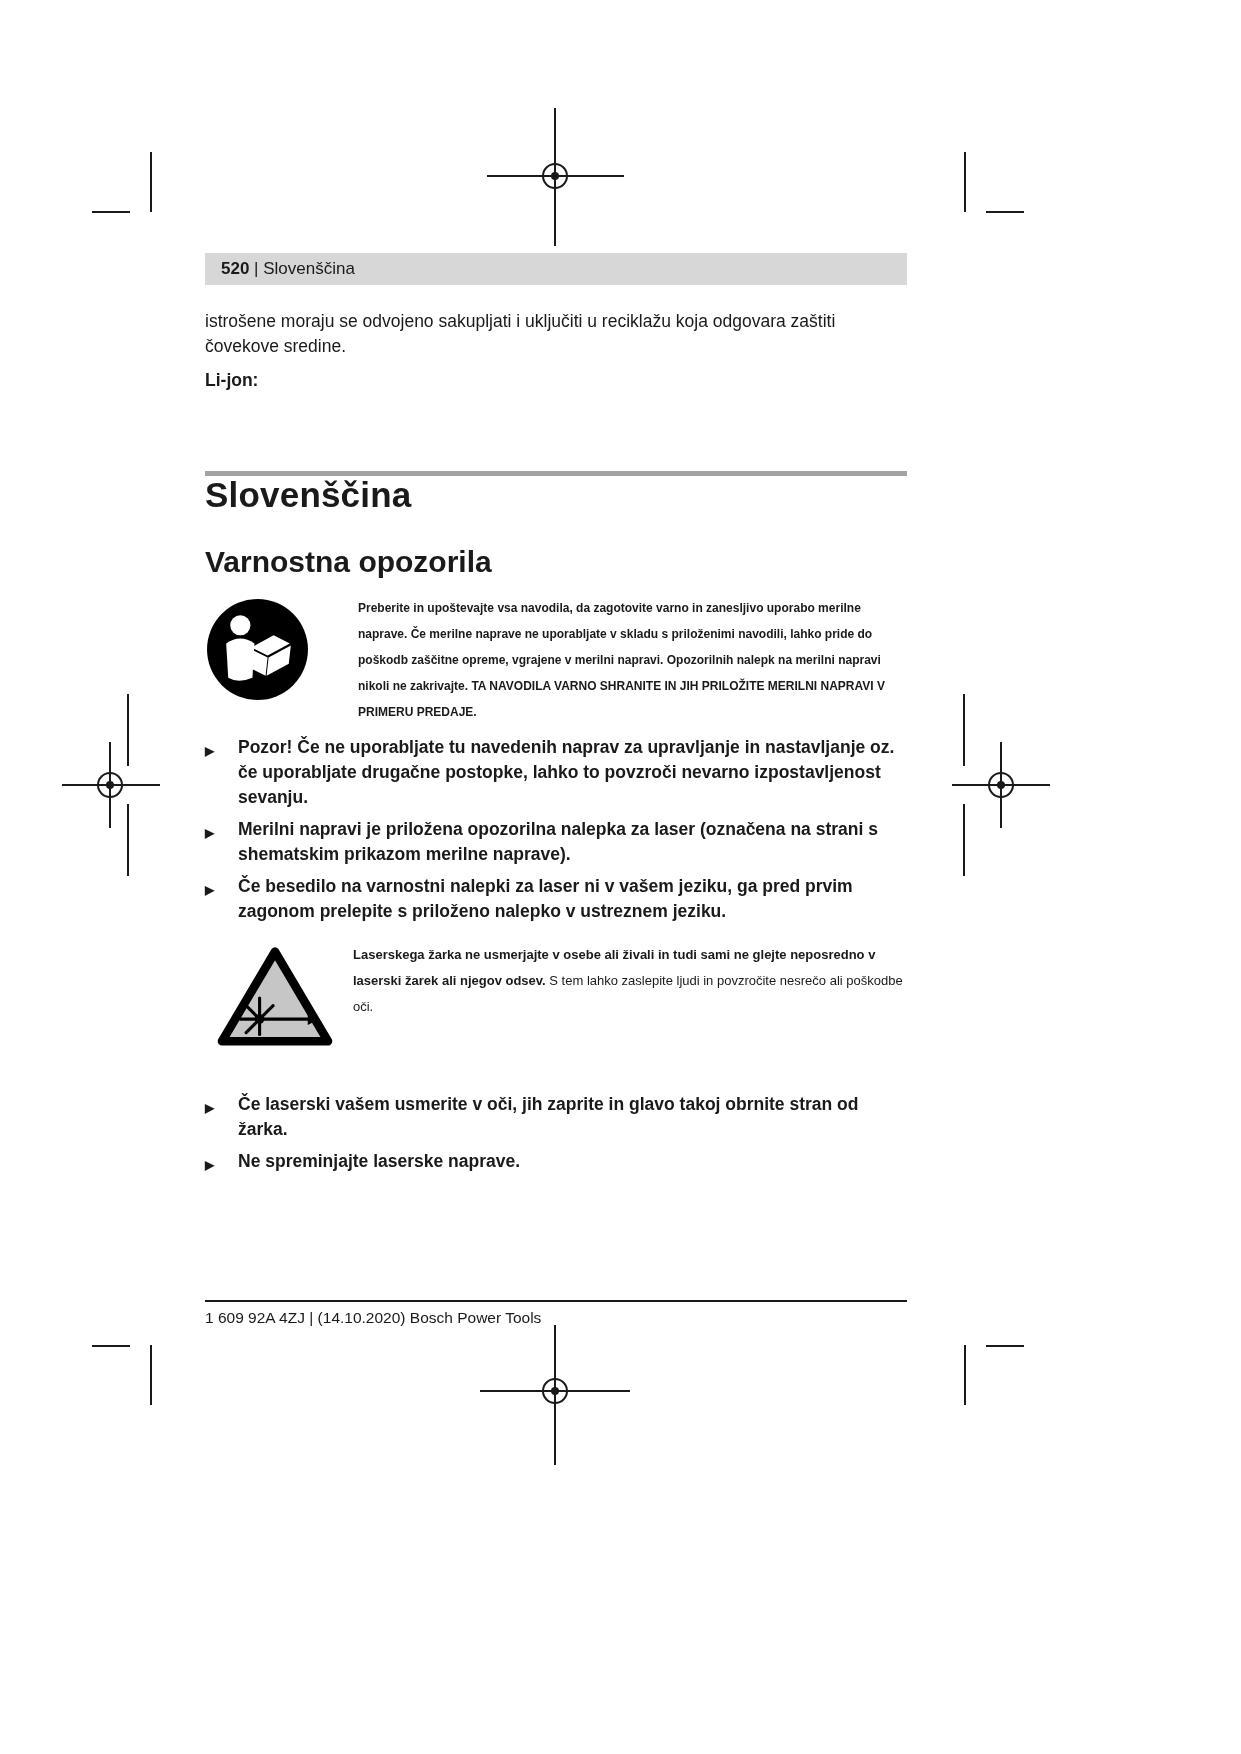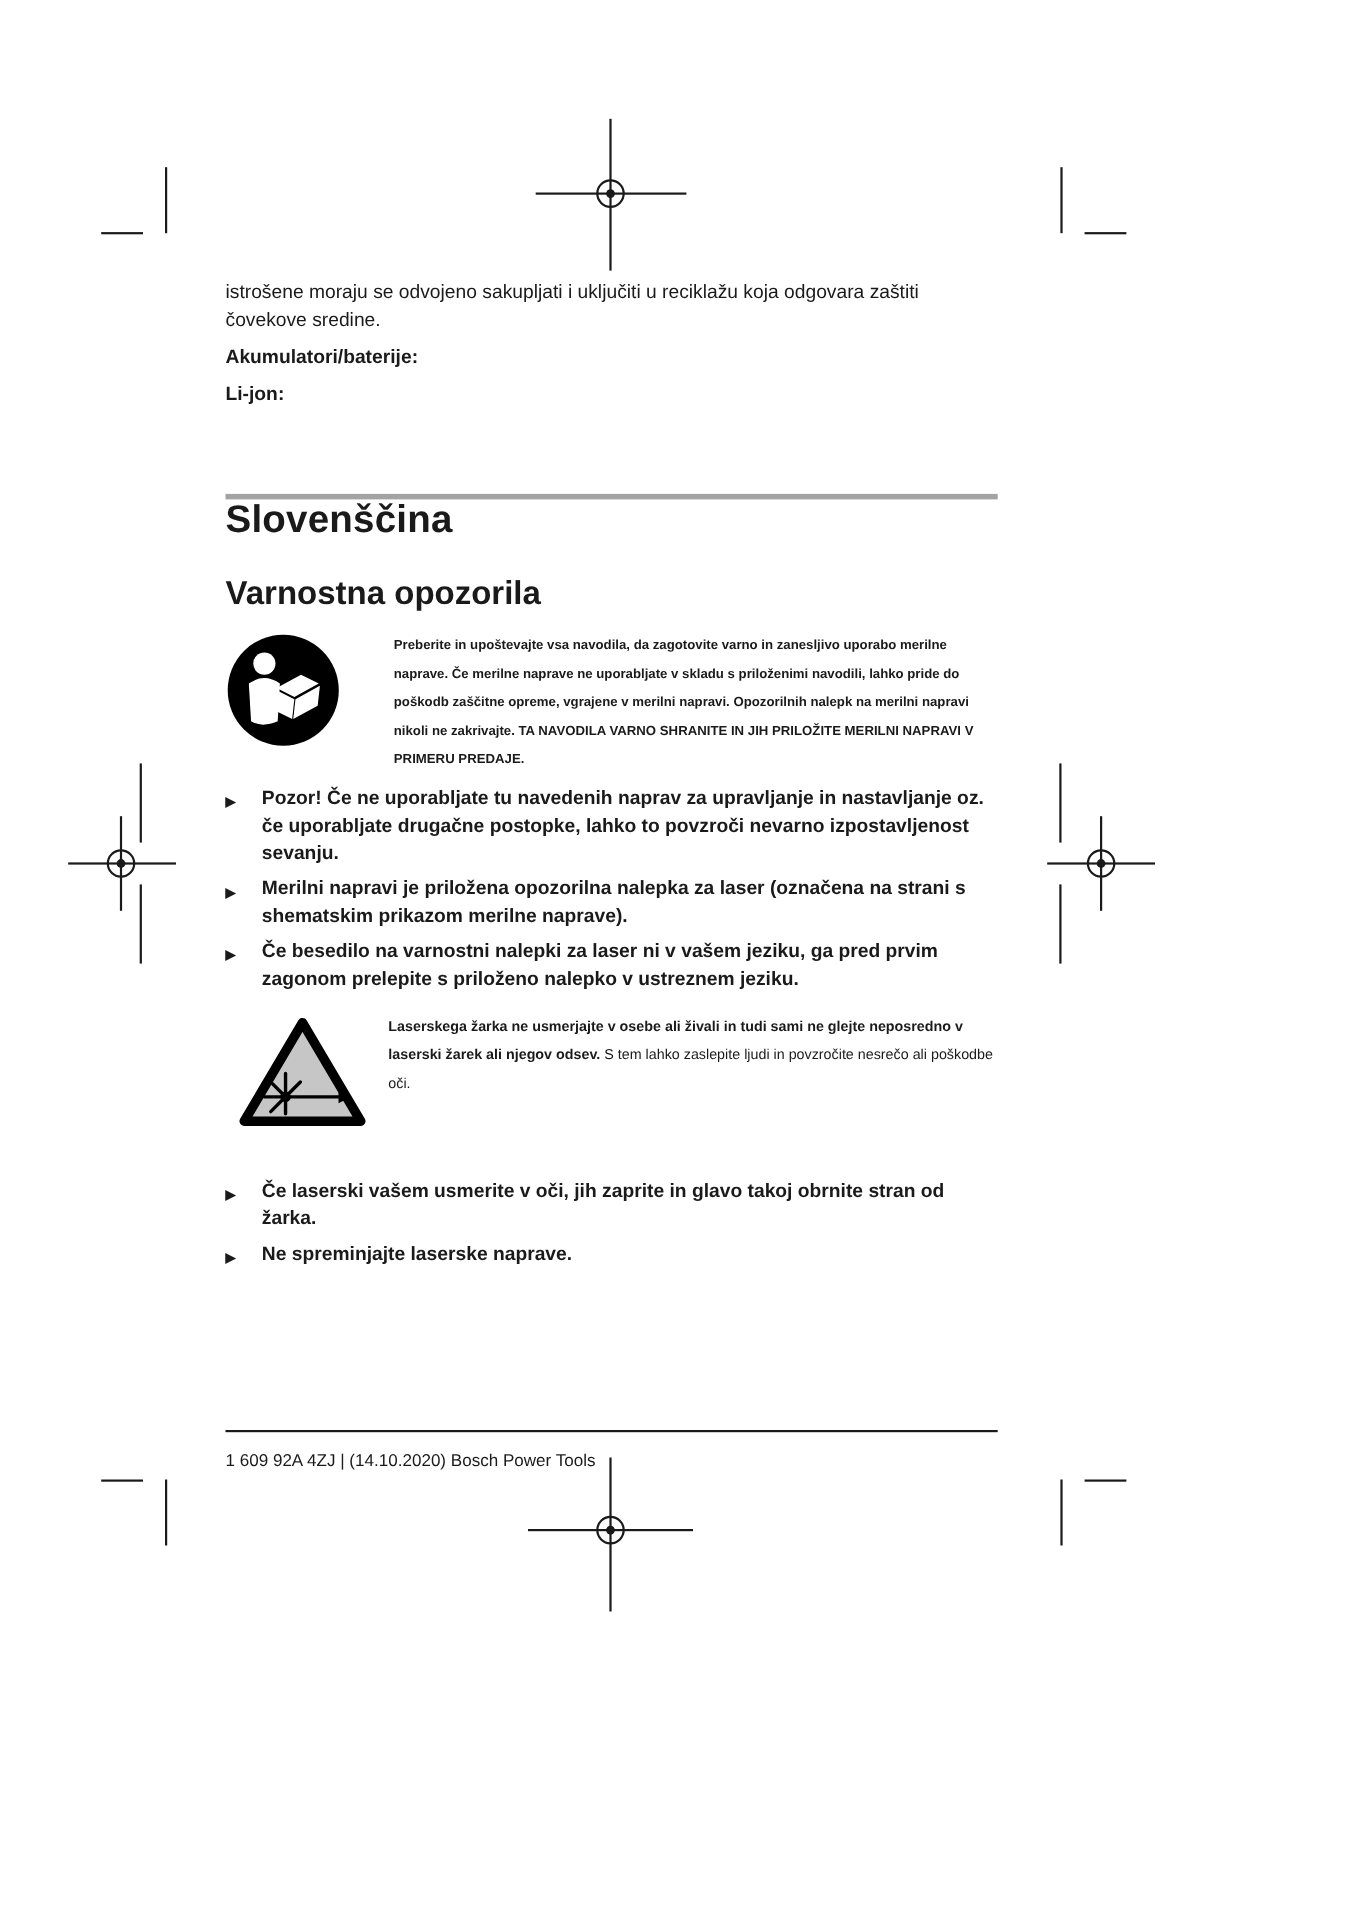--- a/index.html
+++ b/index.html
@@ -38,21 +38,21 @@
   }
   .bullets { margin-top:10px; }
   .bullet { display:flex; font-weight:bold; font-size:17.5px; line-height:25px; margin-bottom:7px; }
   .bullet .marker { flex:none; width:33px; font-size:12px; padding-top:4px; color:#1a1a1a; }
   .laser-block { margin-top:18px; font-size:13px; line-height:26px; min-height:120px; }
   .laser-icon { float:left; width:120px; height:104px; margin:2px 18px 8px 10px; display:block; }
   .laser-block .bold-part { font-weight:bold; }
   .after-laser { clear:both; padding-top:20px; }
   .footer {
     position:absolute; left:205px; top:1300px; width:702px;
-    border-top:2px solid #1a1a1a; padding-top:18px; font-size:15.5px;
+    border-top:2px solid #1a1a1a; padding-top:7px; font-size:15.5px;
   }
 </style>
 </head>
 <body>
 
 <div class="sheet">
 
   <div class="mark-line" style="left:554px; top:108px; width:2px; height:138px;"></div>
   <div class="mark-line" style="left:487px; top:175px; width:137px; height:2px;"></div>
   <div class="regmark" style="left:542px; top:163px;">
@@ -89,24 +89,27 @@
   <div class="mark-line" style="left:92px; top:211px; width:38px; height:2px;"></div>
   <div class="mark-line" style="left:964px; top:152px; width:2px; height:60px;"></div>
   <div class="mark-line" style="left:986px; top:211px; width:38px; height:2px;"></div>
   <div class="mark-line" style="left:150px; top:1345px; width:2px; height:60px;"></div>
   <div class="mark-line" style="left:92px; top:1345px; width:38px; height:2px;"></div>
   <div class="mark-line" style="left:964px; top:1345px; width:2px; height:60px;"></div>
   <div class="mark-line" style="left:986px; top:1345px; width:38px; height:2px;"></div>
 
   <div class="content">
 
+    <div class="header-bar">
+      <span class="pg">520</span>
+      <span>| Slovenščina</span>
+    </div>
 
     <p class="body-text mb8">istrošene moraju se odvojeno sakupljati i uključiti u reciklažu koja odgovara zaštiti čovekove sredine.</p>
 
-    <p class="run-head">Akumulatori/baterije:</p>
     <p class="run-head">Li-jon:</p>
 
 
     <div class="divider"></div>
 
     <h1 class="doc-title">Slovenščina</h1>
 
     <h2 class="section-title">Varnostna opozorila</h2>
 
     <div class="warn-block">

